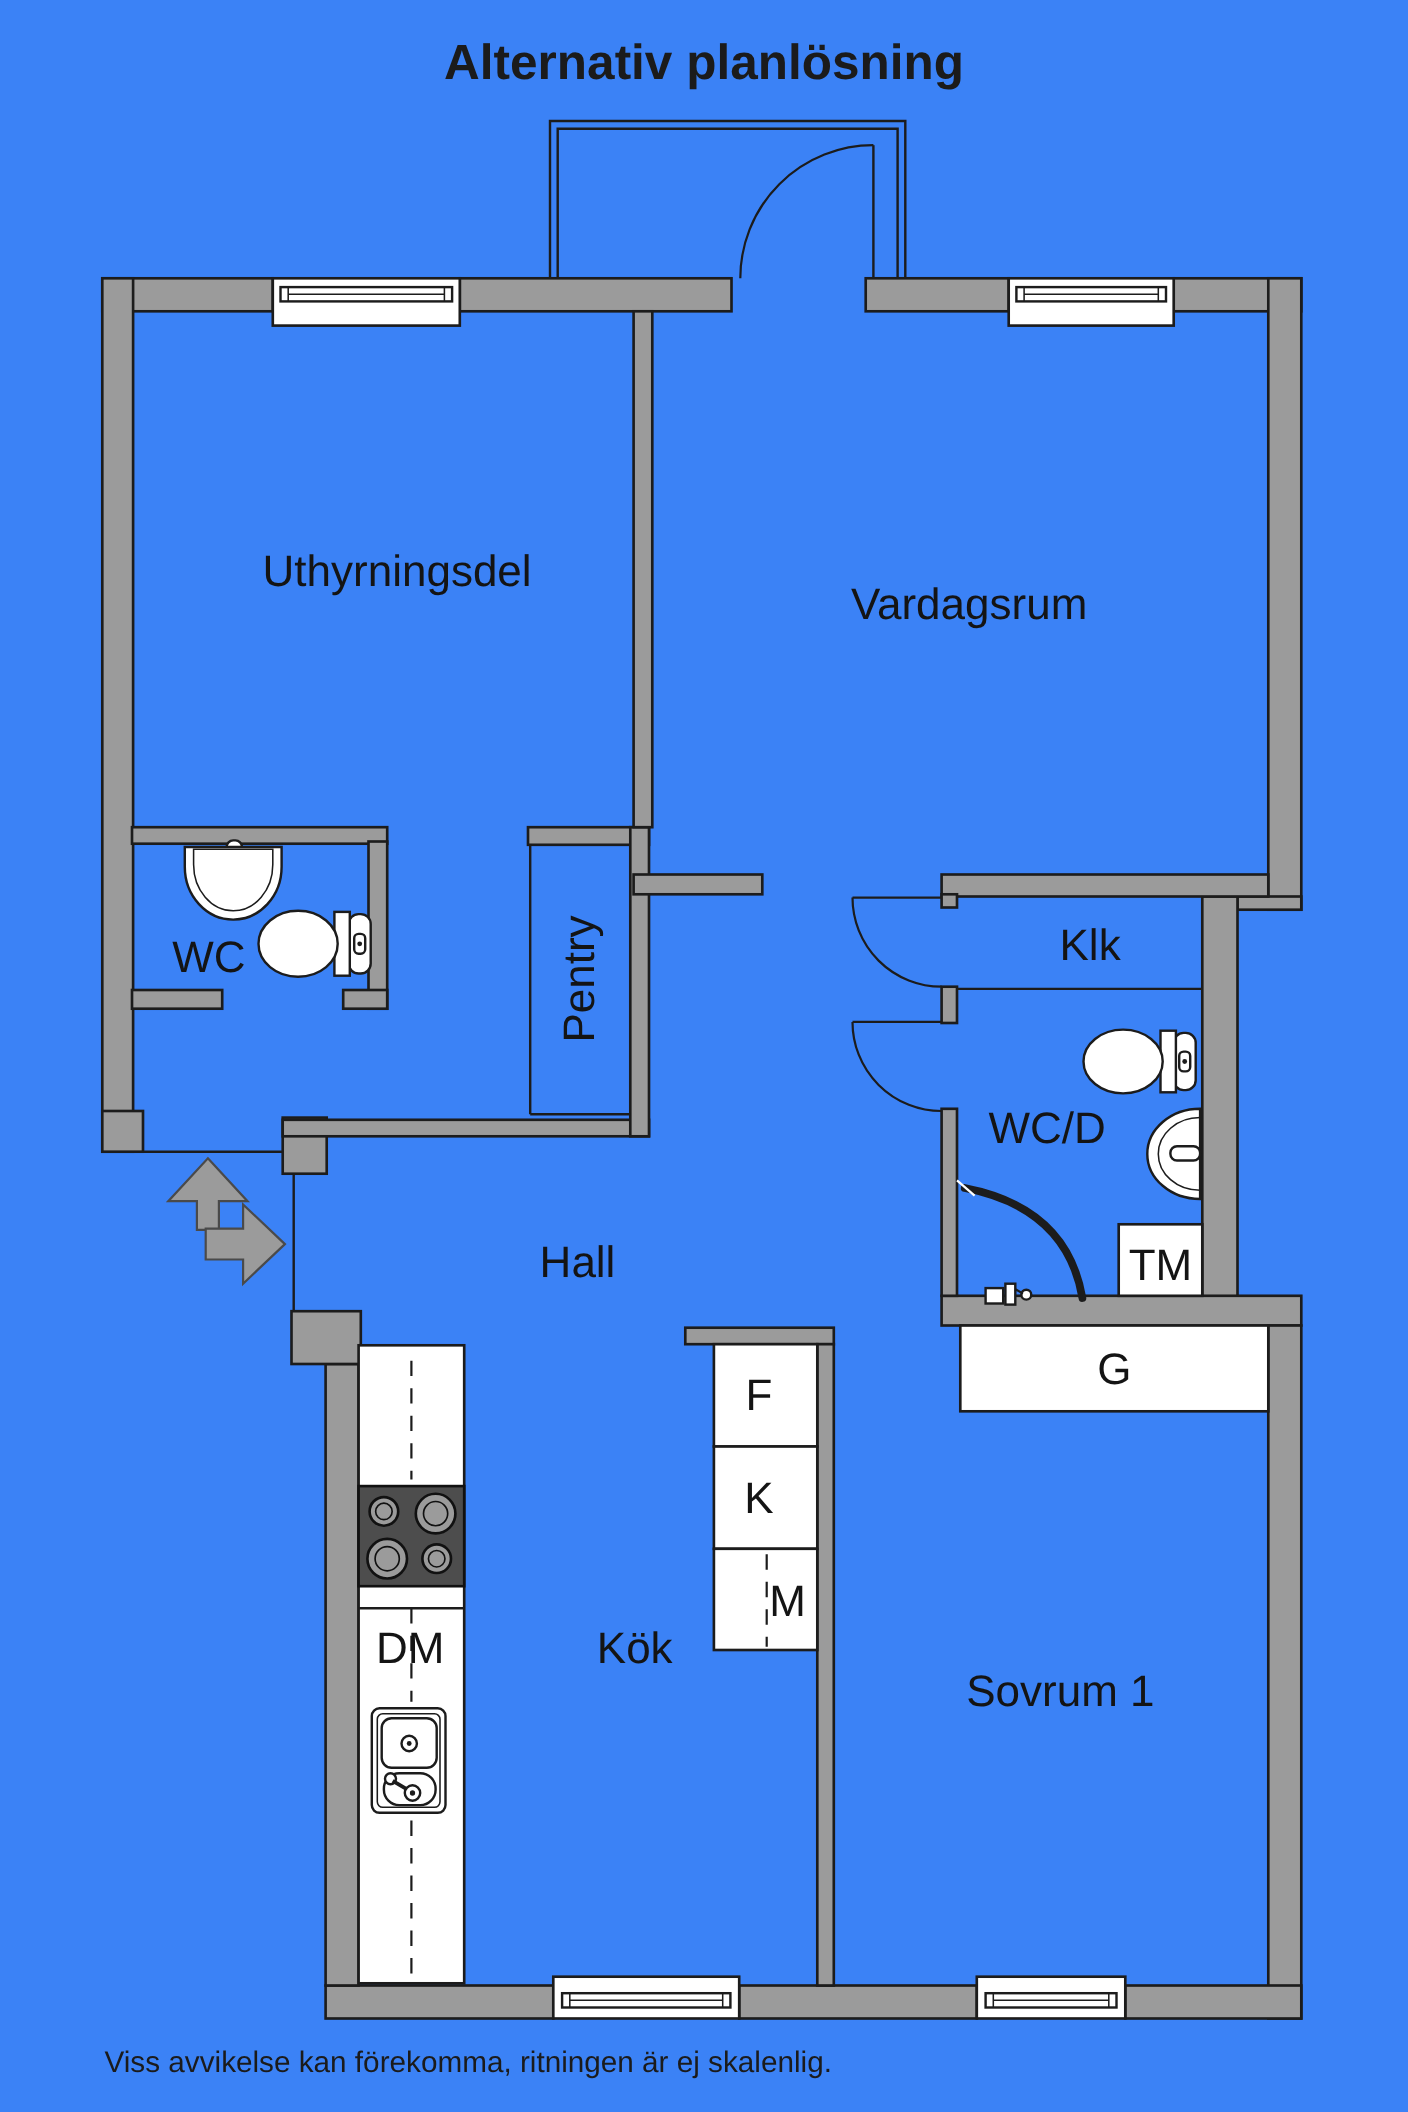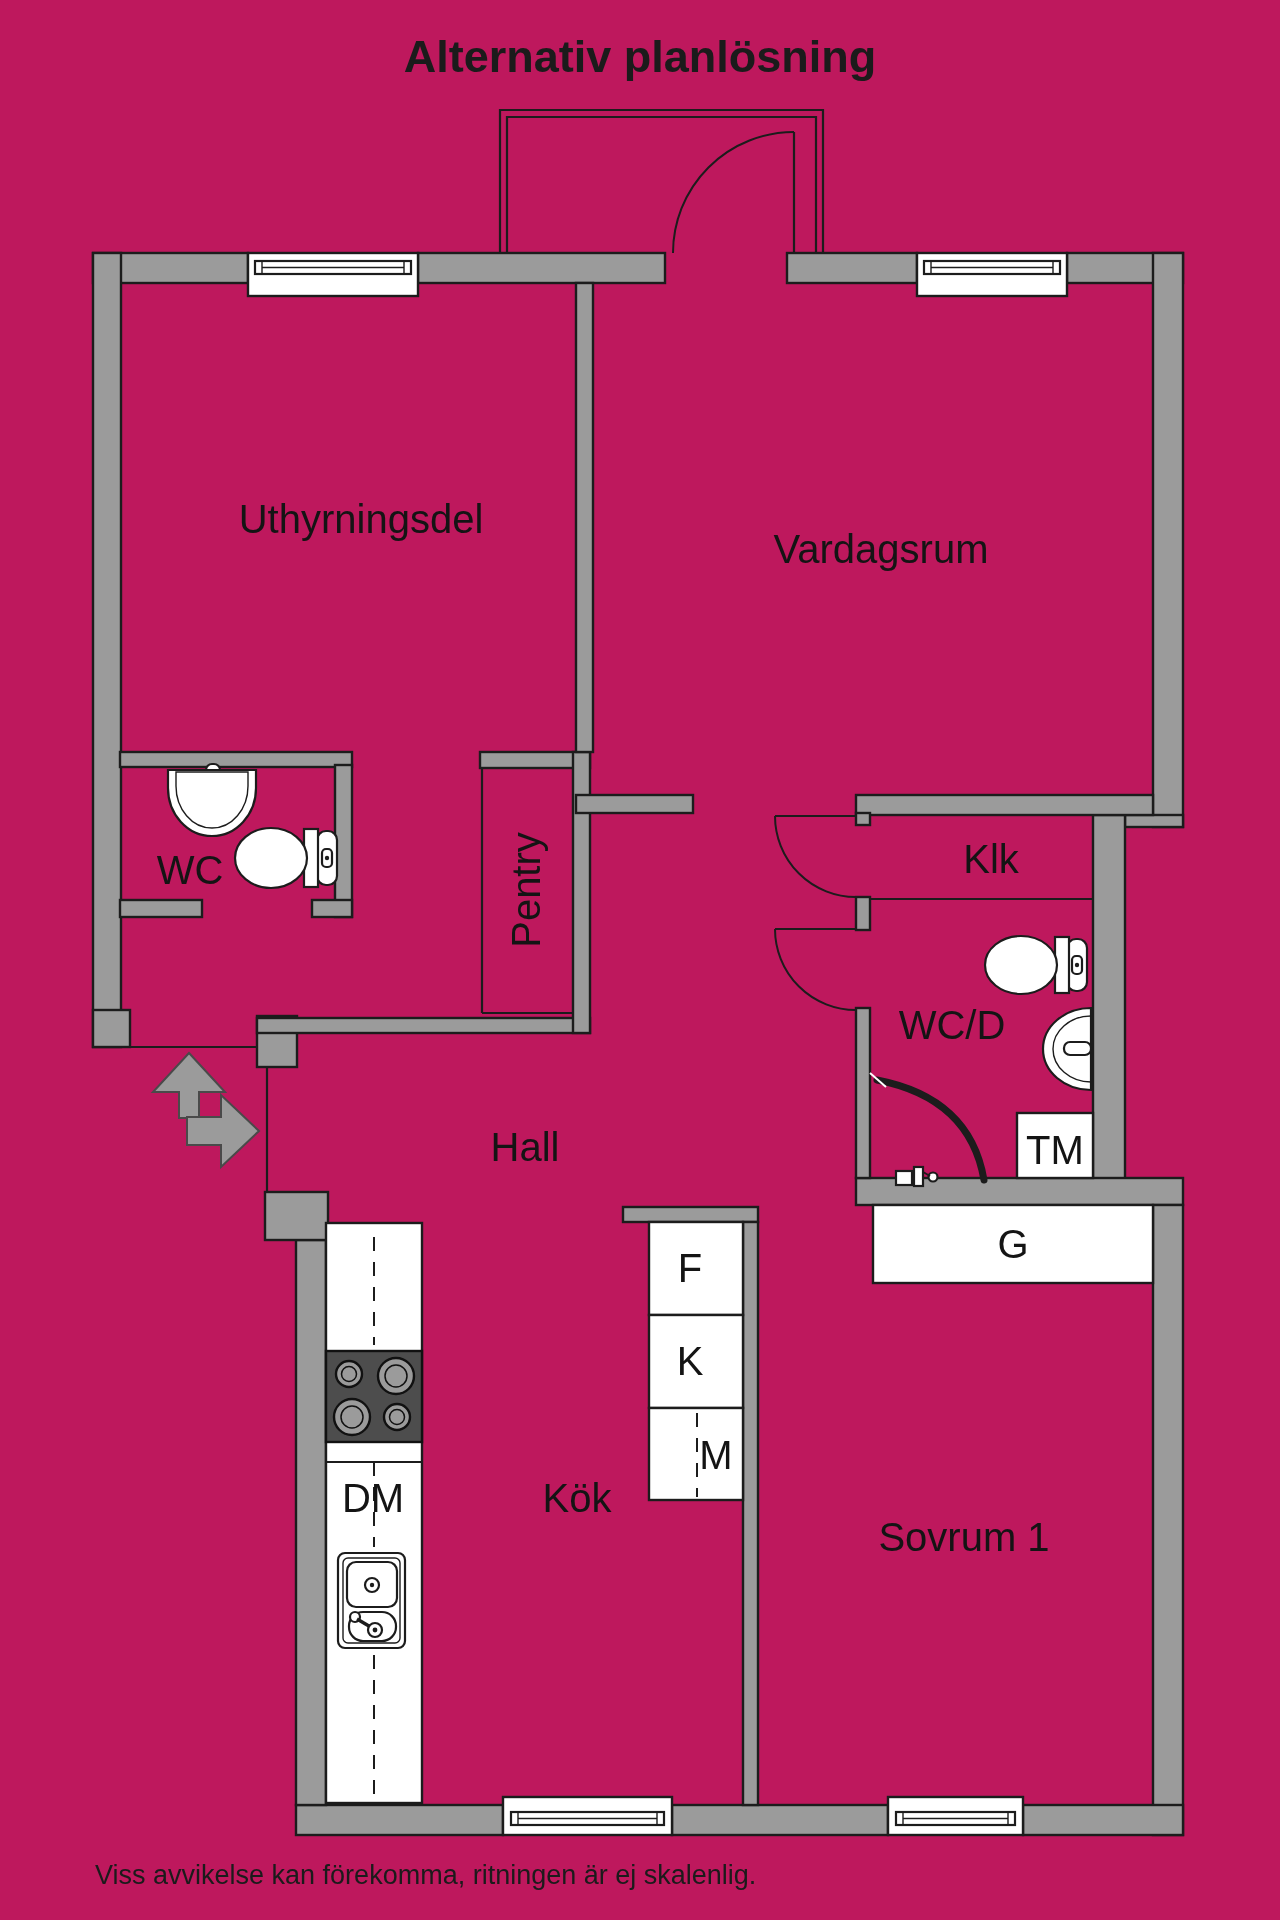--- a/index.html
+++ b/index.html
@@ -1,16 +1,16 @@
 <!DOCTYPE html>
 <html><head>
 <meta charset="utf-8">
 <style>
   html,body{margin:0;padding:0;background:#ffffff;}
-  .page{position:relative;width:1280px;height:1920px;background:#be185d;overflow:hidden;
+  .page{position:relative;width:1280px;height:1920px;background:#3b82f6;overflow:hidden;
         font-family:"Liberation Sans", sans-serif;}
   svg{position:absolute;left:0;top:0;}
   .wall{fill:#9b9b9b;stroke:#1c1c1c;stroke-width:2.4;}
   .thinline{stroke:#1c1c1c;stroke-width:2.2;fill:none;}
   .fixture{stroke:#1c1c1c;stroke-width:2.2;fill:#ffffff;}
   .fixture-thin{stroke:#1c1c1c;stroke-width:1.4;fill:none;}
   .doorarc{stroke:#1c1c1c;stroke-width:2;fill:none;}
   .whitebox{fill:#ffffff;stroke:#1c1c1c;stroke-width:2.4;}
   .dash{stroke:#1c1c1c;stroke-width:2;fill:none;stroke-dasharray:14 11;}
   .arrow{fill:#9b9b9b;stroke:#4a4a4a;stroke-width:2;}

